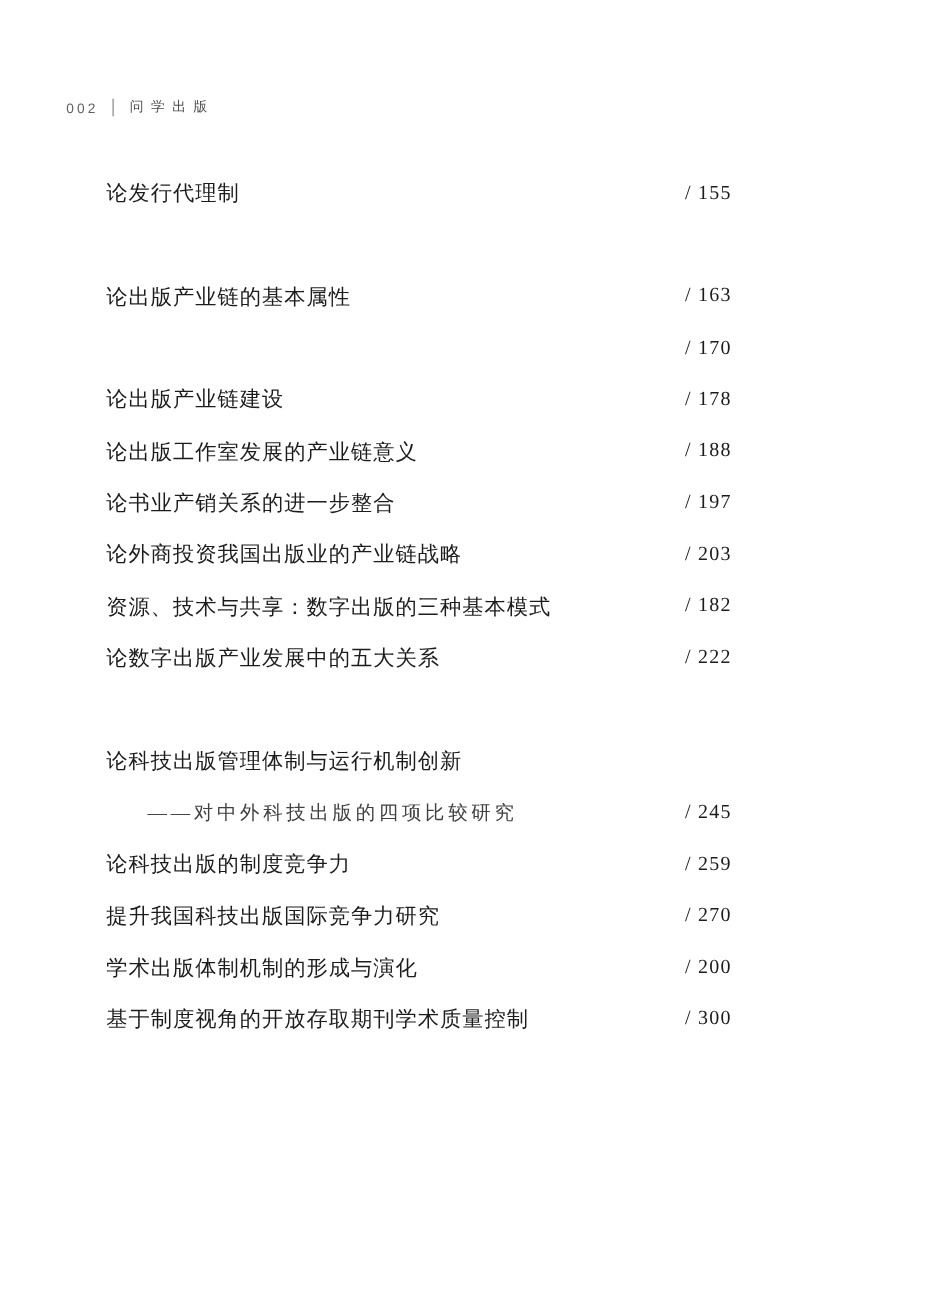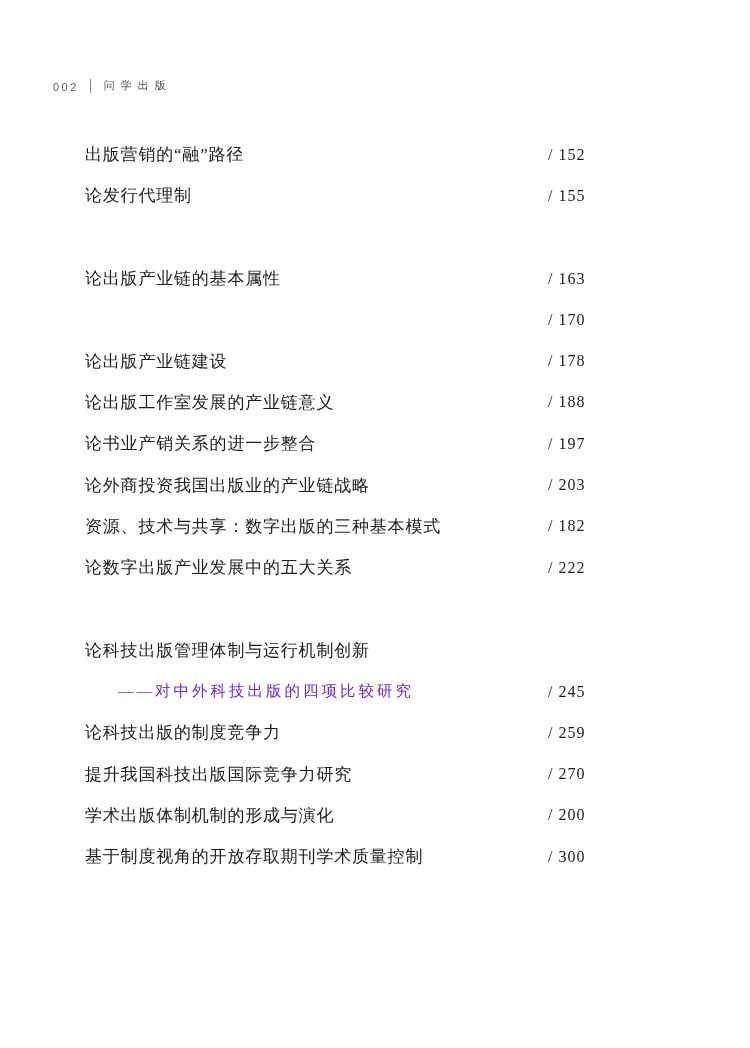--- a/index.html
+++ b/index.html
@@ -57,21 +57,21 @@
   .toc-title {
     font-size: 17px;
     color: #1c1c1c;
     letter-spacing: 0.8px;
     white-space: nowrap;
   }
   .toc-row.subtitle .toc-title {
     margin-left: 33px;
     font-size: 15.5px;
     letter-spacing: 3px;
-    color: #6d28d9;
+    color: #404040;
   }
   .toc-page {
     position: absolute;
     left: 463px;
     top: 50%;
     transform: translateY(-50%);
     font-size: 16px;
     color: #1c1c1c;
     letter-spacing: 1px;
     white-space: nowrap;
@@ -82,24 +82,20 @@
 
 <div class="page">
 
   <header class="page-header">
     <span class="folio">002</span>
     <span class="header-divider"></span>
     <span class="running-title">问学出版</span>
   </header>
 
   <main class="toc" id="toc-rows">
-      <div class="toc-row">
-    <span class="toc-title">出版营销的“融”路径</span>
-    <span class="toc-page">/ 152</span>
-  </div>
       <div class="toc-row">
     <span class="toc-title">论发行代理制</span>
     <span class="toc-page">/ 155</span>
   </div>
       <div class="toc-row section-gap">
     <span class="toc-title">论出版产业链的基本属性</span>
     <span class="toc-page">/ 163</span>
   </div>
       <div class="toc-row">
     <span class="toc-page">/ 170</span>

